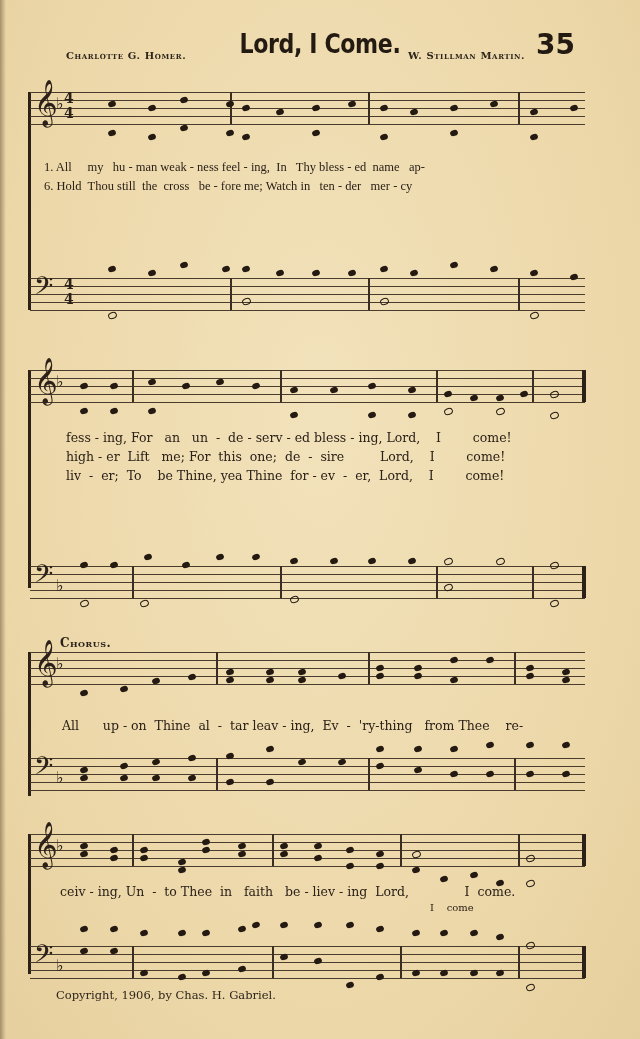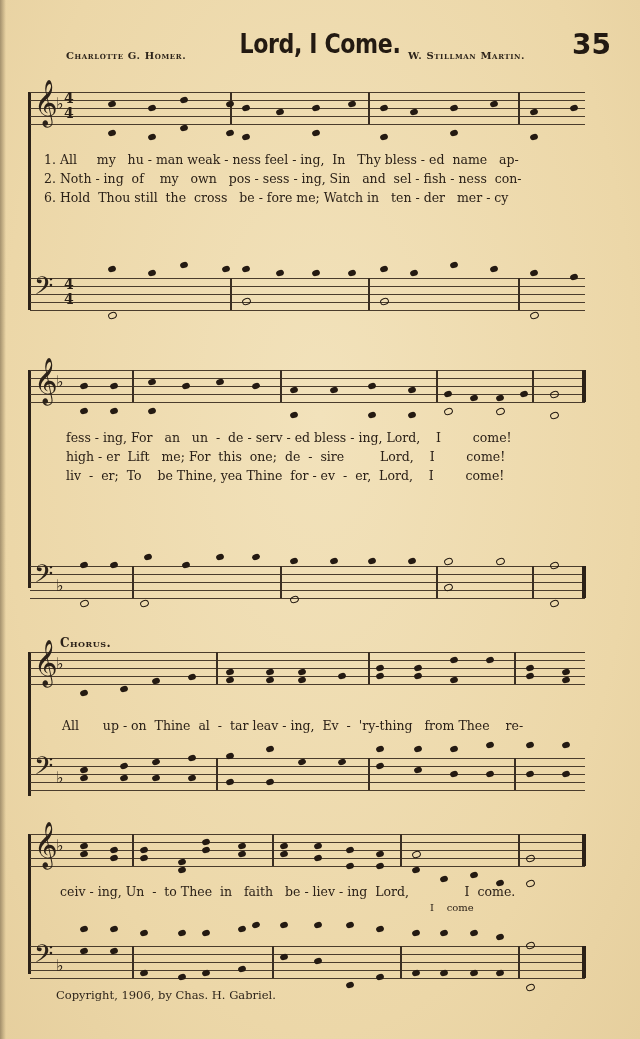--- a/index.html
+++ b/index.html
@@ -18,21 +18,21 @@
   }
   .title {
     position: absolute; left: 0; width: 640px; top: 28px;
     text-align: center;
     font-family: "DejaVu Sans", "Liberation Sans", sans-serif;
     font-weight: bold; font-size: 27px; letter-spacing: -0.5px;
     transform: scaleX(0.82);
     color: #231a12;
   }
   .page-num {
-    position: absolute; left: 572px; top: 28px;
+    position: absolute; left: 536px; top: 28px;
     font-family: "DejaVu Sans", "Liberation Sans", sans-serif;
     font-weight: bold; font-size: 28px; color: #231a12; text-align: center;
   }
   .credit {
     position: absolute; top: 50px; font-size: 10px; font-variant: small-caps;
     letter-spacing: .6px; font-weight: bold; color: #2e251b;
   }
   .credit.left { left: 66px; }
   .credit.right { left: 408px; }
 
@@ -124,23 +124,22 @@
     <div class="note" style="left:78px;top:38px"></div>
       <div class="note" style="left:118px;top:42px"></div>
       <div class="note" style="left:150px;top:33px"></div>
       <div class="note" style="left:196px;top:38px"></div>
     <div class="note" style="left:212px;top:42px"></div>
       <div class="note" style="left:282px;top:38px"></div>
       <div class="note" style="left:350px;top:42px"></div>
       <div class="note" style="left:420px;top:38px"></div>
       <div class="note" style="left:500px;top:42px"></div>
   </div>
-  <div class="lyric-block" style="top:58px;left:20px;">
+  <div class="lyric-block" style="top:66px;left:20px;font-family:Liberation Serif, serif;">
     <div class="lyric-row">1. All     my   hu - man weak - ness feel - ing,  In   Thy bless - ed  name   ap-</div>
-    <div class="lyric-row">2. Noth - ing  of    my   own   pos - sess - ing, Sin   and  sel - fish - ness  con-</div>
     <div class="lyric-row">6. Hold  Thou still  the  cross   be - fore me; Watch in   ten - der   mer - cy</div>
   </div>
   <div class="staff" style="top:186px;">
     <div class="line" style="top:0"></div>
       <div class="line" style="top:8px"></div>
       <div class="line" style="top:16px"></div>
       <div class="line" style="top:24px"></div>
       <div class="line" style="top:32px"></div>
     <span class="clef bass">𝄢</span>
     <div class="timesig">

